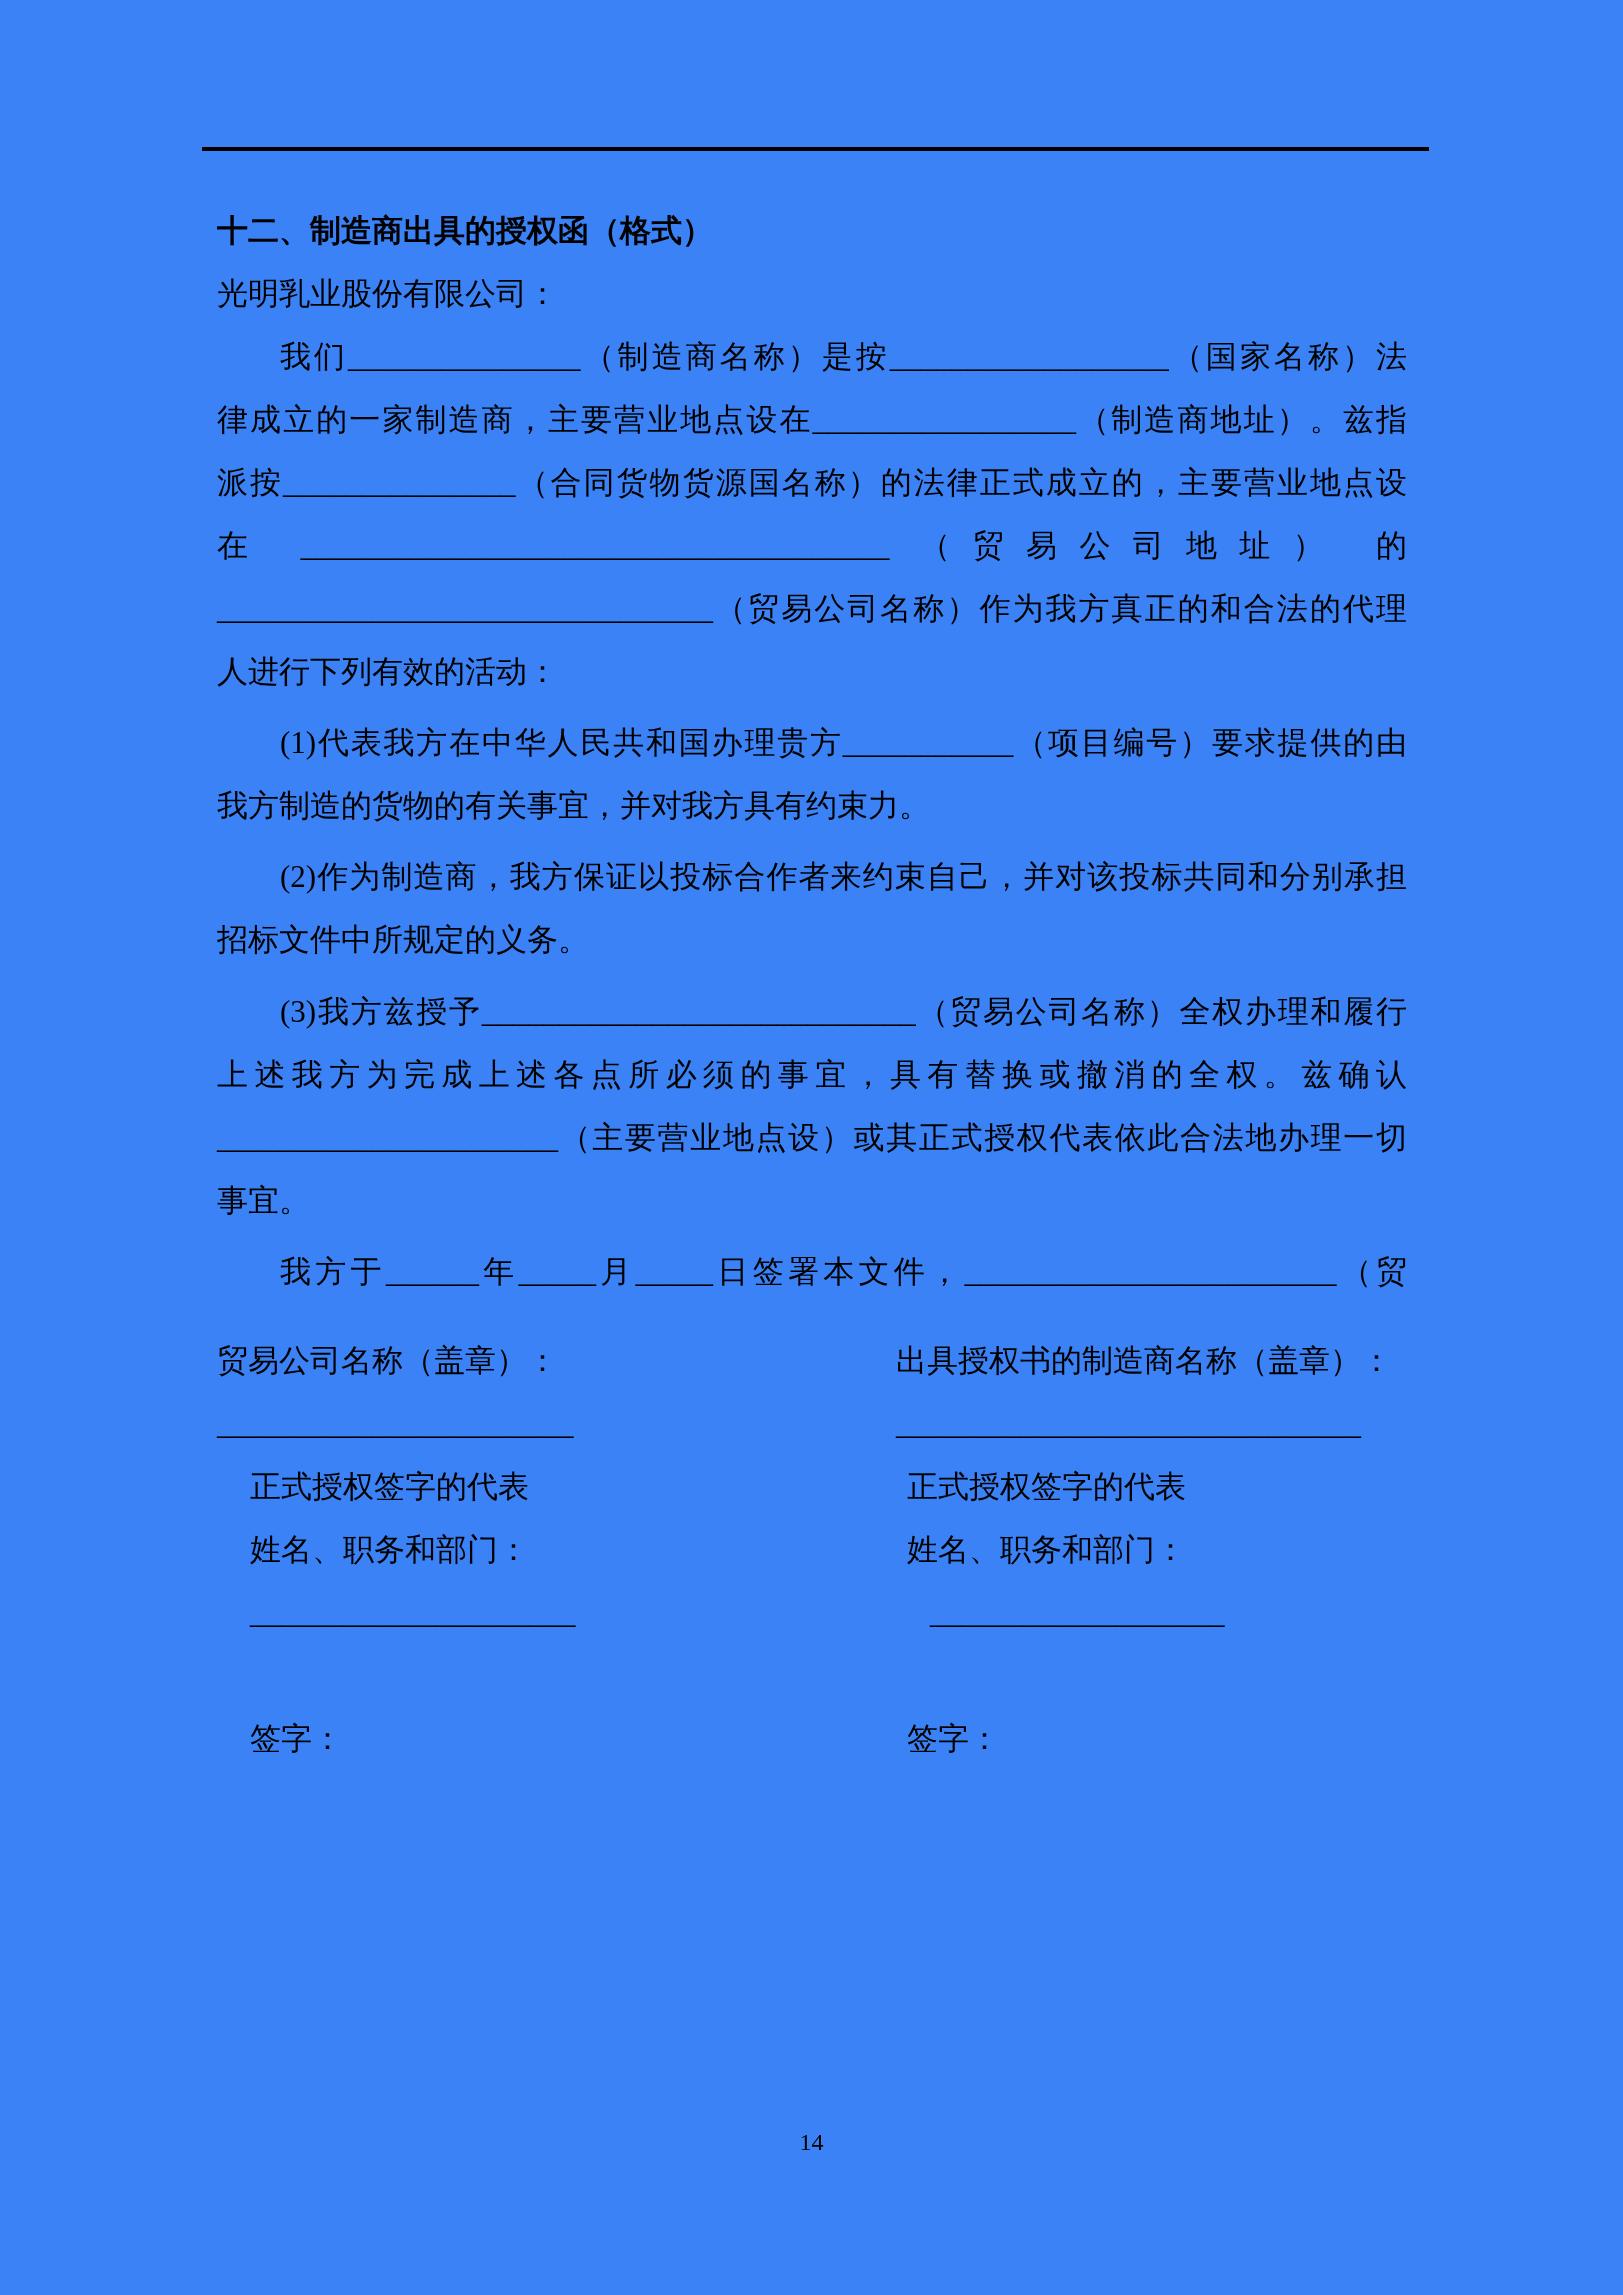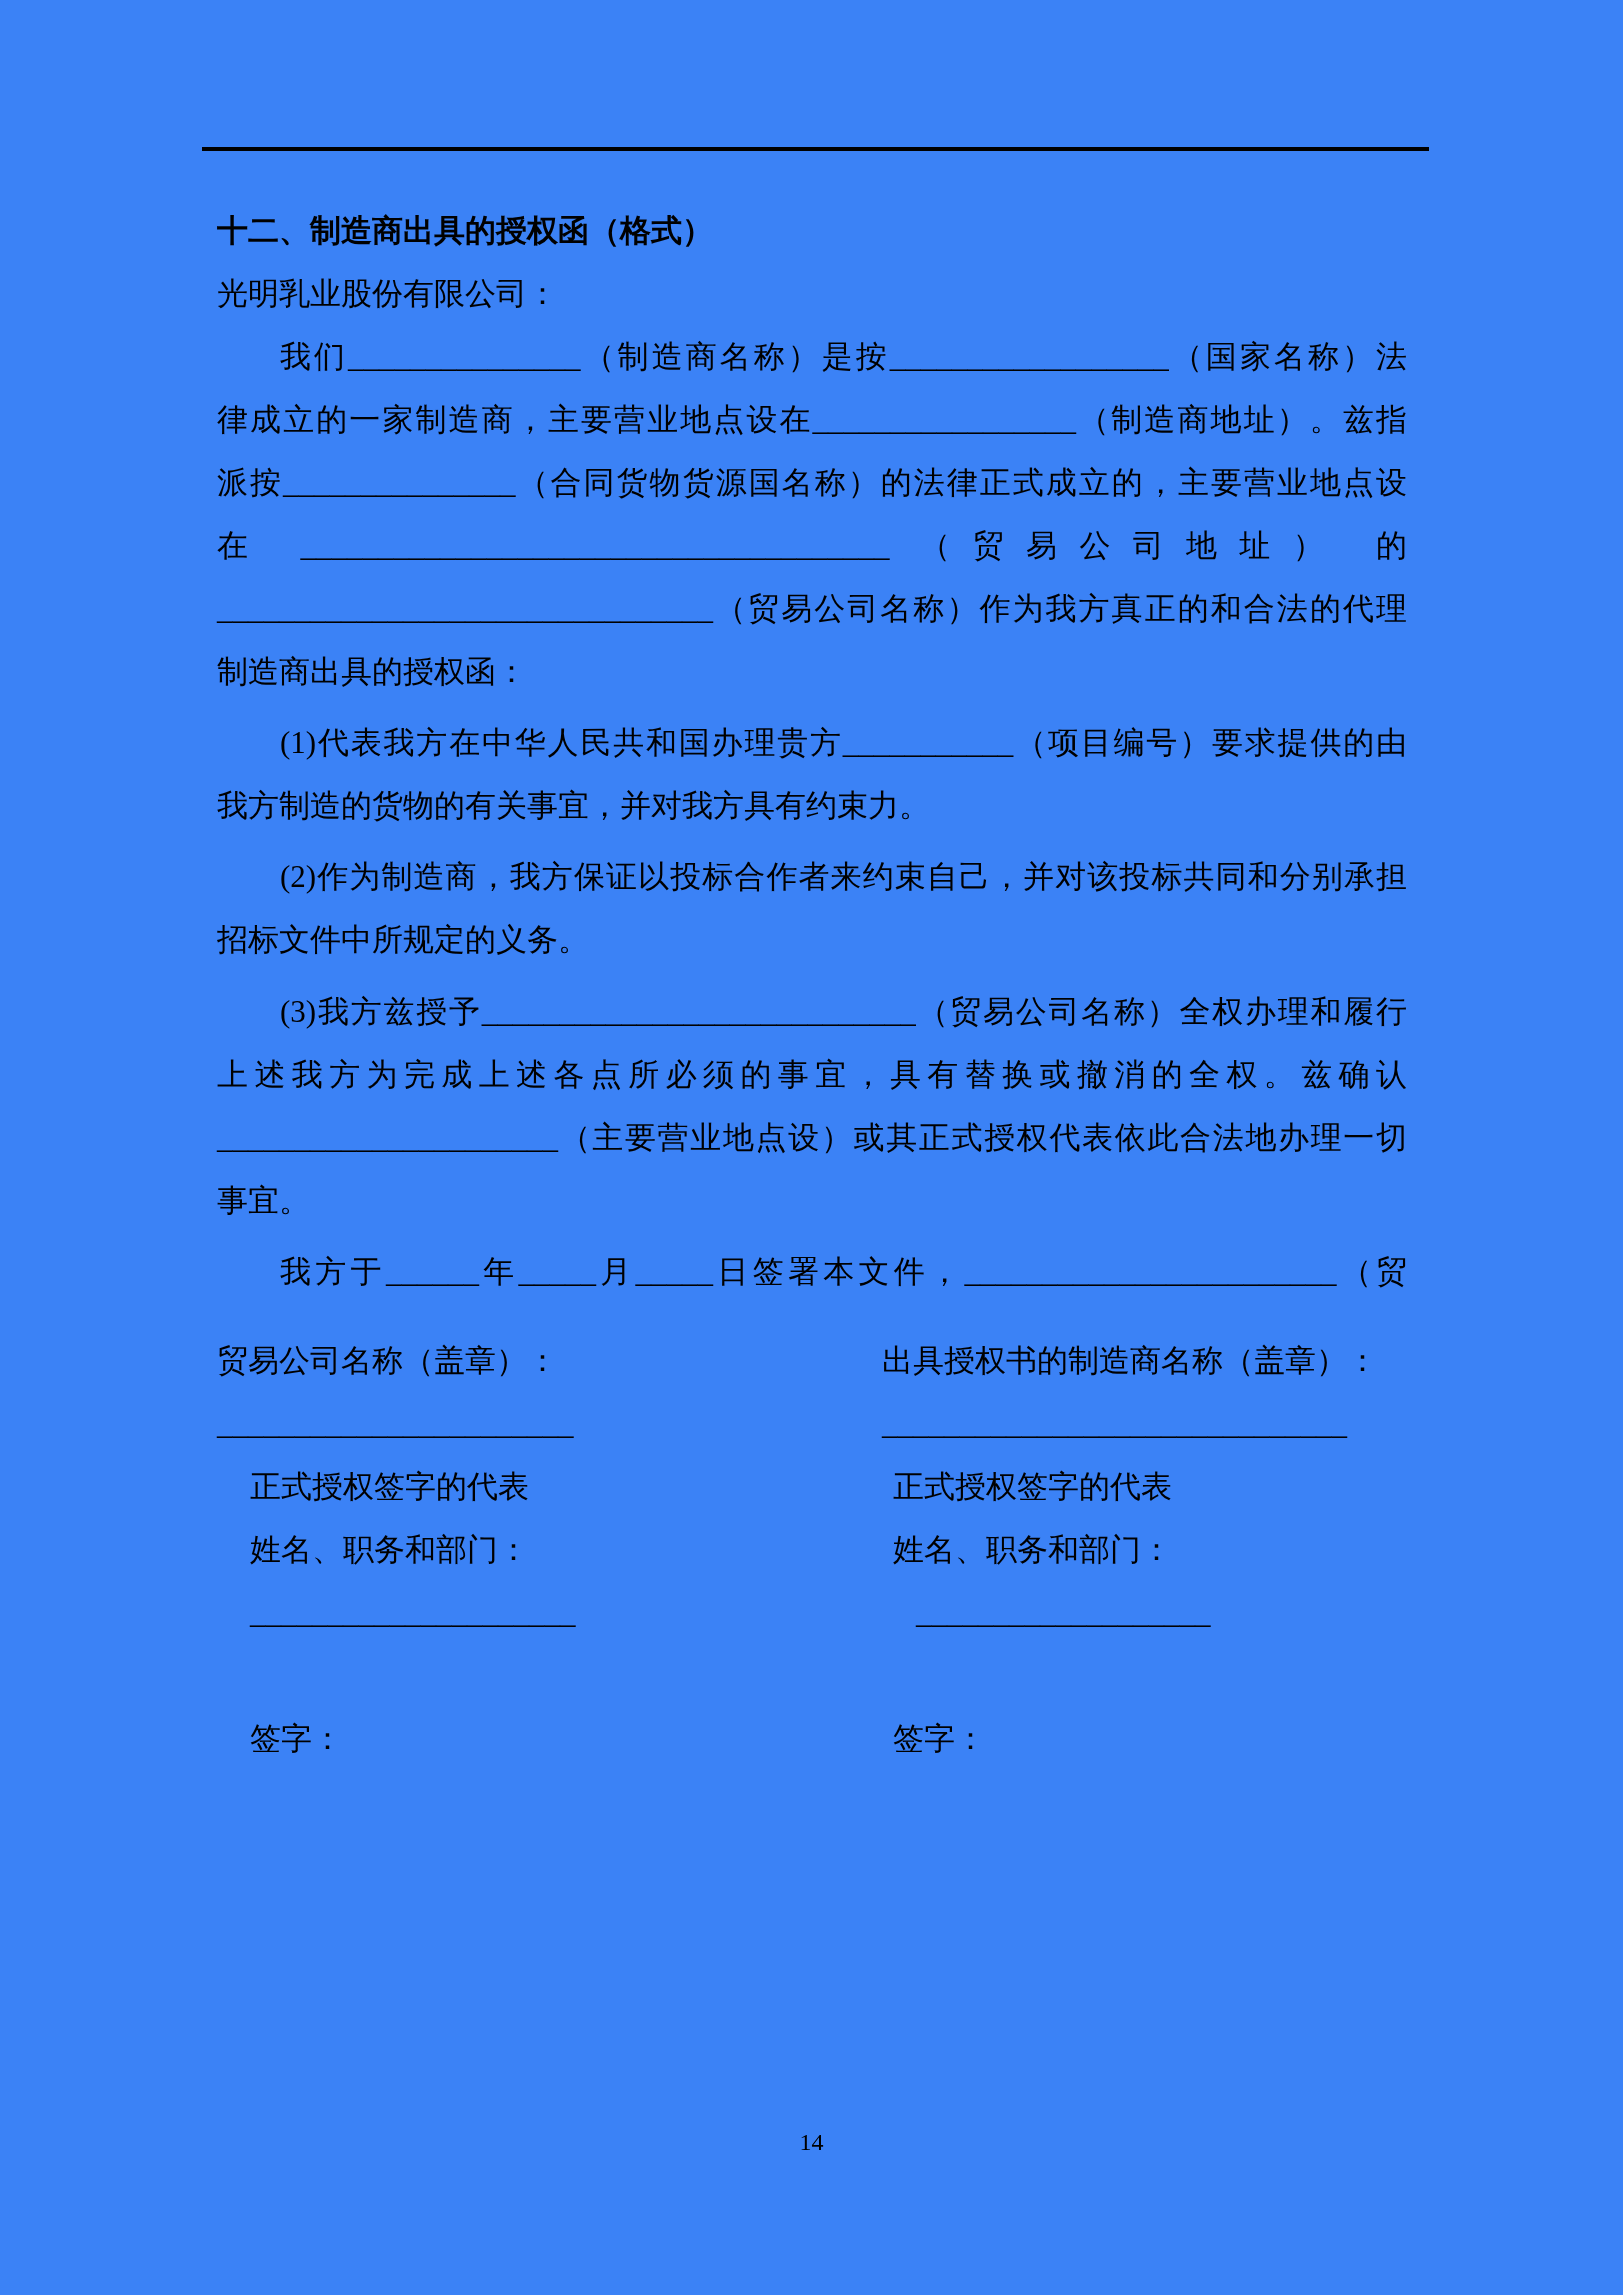--- a/index.html
+++ b/index.html
@@ -37,20 +37,21 @@
   .jl{
     white-space:normal;
     text-align:justify;
     text-align-last:justify;
   }
   .indent{text-indent:63px;}
   .para{margin-top:8.2px;}
   .sig-row{
     display:flex;
     margin-top:26px;
+    gap:14px;
   }
   .sig-col-left{width:409px;flex:0 0 auto;}
   .sig-col-right{margin-left:256px;flex:0 0 auto;}
   .sig-col-left .ind1{margin-left:33px;}
   .sig-col-left .ind-line{margin-left:33px;}
   .sig-col-right .ind1{margin-left:11px;}
   .sig-col-right .ind-line{margin-left:34px;}
   .sign{margin-top:63px;}
   .pagenum{
     position:absolute;
@@ -70,21 +71,21 @@
   <div class="content">
 
     <p class="title">十二、制造商出具的授权函（格式）</p>
     <p class="line">光明乳业股份有限公司：</p>
 
     <p class="line indent jl">我们_______________（制造商名称）是按__________________（国家名称）法</p>
     <p class="line jl">律成立的一家制造商，主要营业地点设在_________________（制造商地址）。兹指</p>
     <p class="line jl">派按_______________（合同货物货源国名称）的法律正式成立的，主要营业地点设</p>
     <p class="line jl">在 ______________________________________ （贸易公司地址） 的</p>
     <p class="line jl">________________________________（贸易公司名称）作为我方真正的和合法的代理</p>
-    <p class="line wrapok">制造商出具的授权函：</p>
+    <p class="line wrapok">人进行下列有效的活动：</p>
     <p class="line indent jl para">(1)代表我方在中华人民共和国办理贵方___________（项目编号）要求提供的由</p>
     <p class="line wrapok">我方制造的货物的有关事宜，并对我方具有约束力。</p>
     <p class="line indent jl para">(2)作为制造商，我方保证以投标合作者来约束自己，并对该投标共同和分别承担</p>
     <p class="line wrapok">招标文件中所规定的义务。</p>
     <p class="line indent jl para">(3)我方兹授予____________________________（贸易公司名称）全权办理和履行</p>
     <p class="line jl">上述我方为完成上述各点所必须的事宜，具有替换或撤消的全权。兹确认</p>
     <p class="line jl">______________________（主要营业地点设）或其正式授权代表依此合法地办理一切</p>
     <p class="line wrapok">事宜。</p>
     <p class="line indent jl para">我方于______年_____月_____日签署本文件，________________________（贸</p>
 

